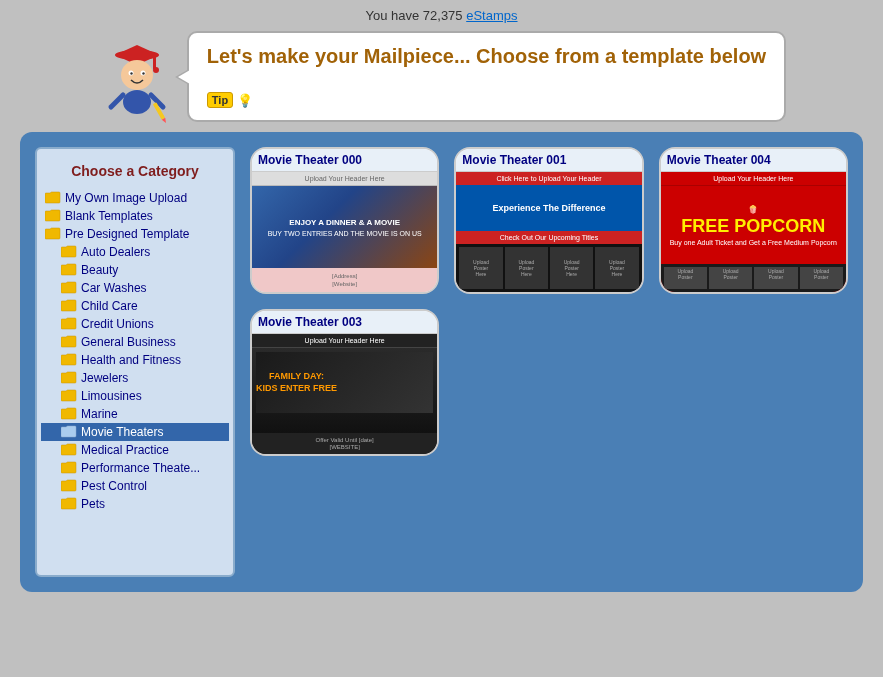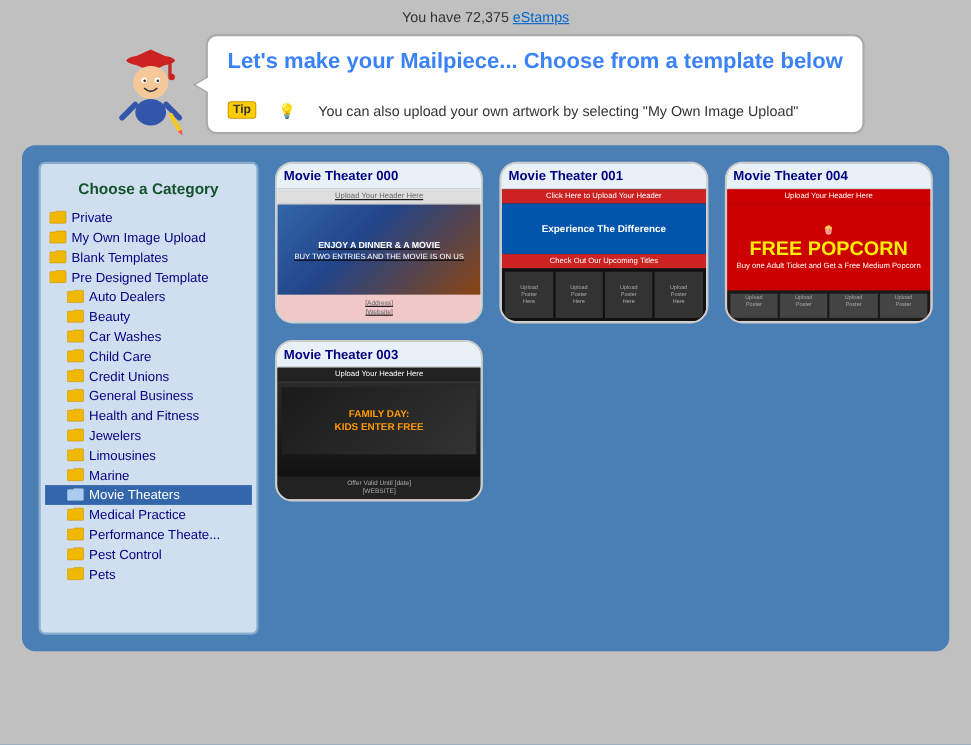--- a/index.html
+++ b/index.html
@@ -61,30 +61,30 @@
       top: 50%;
       transform: translateY(-50%);
       border-width: 7px 12px 7px 0;
       border-style: solid;
       border-color: transparent white transparent transparent;
     }
 
     .speech-main {
       font-size: 20px;
       font-weight: bold;
-      color: #3b82f6;
+      color: #a16207;
       margin-bottom: 24px;
     }
 
     .speech-tip {
       font-size: 13px;
       color: #333;
       display: flex;
       align-items: center;
-      gap: 20px;
+      gap: 4px;
     }
 
     .tip-badge {
       background: #ffcc00;
       border: 1px solid #cc9900;
       border-radius: 3px;
       padding: 1px 4px;
       font-size: 11px;
       font-weight: bold;
       color: #333;
@@ -106,21 +106,21 @@
       border-radius: 6px;
       width: 200px;
       flex-shrink: 0;
       padding: 8px 0;
     }
 
     .sidebar-title {
       text-align: center;
       font-weight: bold;
       font-size: 14px;
-      color: #14532d;
+      color: #7f1d1d;
       padding: 6px 8px 10px;
     }
 
     .tree-container {
       overflow-y: auto;
       overflow-x: auto;
       max-height: 380px;
       padding: 0 4px;
     }
 
@@ -240,37 +240,30 @@
       <rect x="60" y="65" width="4" height="18" rx="1" fill="#f5c820" transform="rotate(-30,62,74)"></rect>
       <polygon points="60,83 64,83 62,88" fill="#f55" transform="rotate(-30,62,74)"></polygon>
     </svg>
   </div>
 
   <div class="speech-bubble">
     <div class="speech-main">Let's make your Mailpiece... Choose from a template below</div>
     <div class="speech-tip">
       <span class="tip-badge">Tip</span>
       <span>💡</span>
-      <span>You can also upload your own artwork by selecting "My Own Image Upload"</span>
     </div>
   </div>
 </div>
 
 <div class="main-panel">
 
   <div class="sidebar">
     <div class="sidebar-title">Choose a Category</div>
     <div class="tree-container">
 
-    <div class="tree-item">
-          <svg width="16" height="14" viewBox="0 0 16 14" class="folder-icon">
-            <path d="M0 3 Q0 2 1 2 L5 2 L6.5 1 L14 1 Q15 1 15 2 L15 11 Q15 12 14 12 L1 12 Q0 12 0 11 Z" fill="#f0b800" stroke="#c89000" stroke-width="0.5"></path>
-          </svg>
-          <span>Private</span>
-        </div>
         <div class="tree-item">
           <svg width="16" height="14" viewBox="0 0 16 14" class="folder-icon">
             <path d="M0 3 Q0 2 1 2 L5 2 L6.5 1 L14 1 Q15 1 15 2 L15 11 Q15 12 14 12 L1 12 Q0 12 0 11 Z" fill="#f0b800" stroke="#c89000" stroke-width="0.5"></path>
           </svg>
           <span>My Own Image Upload</span>
         </div>
         <div class="tree-item">
           <svg width="16" height="14" viewBox="0 0 16 14" class="folder-icon">
             <path d="M0 3 Q0 2 1 2 L5 2 L6.5 1 L14 1 Q15 1 15 2 L15 11 Q15 12 14 12 L1 12 Q0 12 0 11 Z" fill="#f0b800" stroke="#c89000" stroke-width="0.5"></path>
           </svg>
@@ -373,21 +366,21 @@
           <span>Pets</span>
         </div>
       </div>
   </div>
 
   <div class="content-area">
 
   <div class="template-card">
         <div class="template-title">Movie Theater 000</div>
         <div class="template-preview">
-          <div class="preview-000" style="width:100%;height:100%;display:flex;flex-direction:column;text-decoration:underline;">
+          <div class="preview-000" style="width:100%;height:100%;display:flex;flex-direction:column;">
       <div class="header-bar" style="background:#ddd;text-align:center;padding:3px;font-size:7px;color:#666;border-bottom:1px solid #bbb;">Upload Your Header Here</div>
       <div style="flex:1;background:linear-gradient(135deg,#3366aa 0%,#224488 40%,#8b4513 100%);display:flex;flex-direction:column;align-items:center;justify-content:center;color:white;font-size:8px;font-weight:bold;text-align:center;padding:4px;">
         <div>ENJOY A DINNER &amp; A MOVIE</div>
         <div style="margin-top:3px;font-size:7px;font-weight:normal;">BUY TWO ENTRIES AND THE MOVIE IS ON US</div>
       </div>
       <div style="background:#f0c8c8;padding:5px;text-align:center;font-size:6px;color:#666;">
         <div style="margin-bottom:2px;">[Address]</div>
         <div>[Website]</div>
       </div>
     </div>
@@ -455,21 +448,21 @@
       </div>
     </div>
         </div>
       </div>
       <div class="template-card">
         <div class="template-title">Movie Theater 003</div>
         <div class="template-preview">
           <div style="width:100%;height:100%;background:#111;display:flex;flex-direction:column;">
       <div style="background:#222;color:white;text-align:center;padding:3px;font-size:7px;border-bottom:1px solid #444;">Upload Your Header Here</div>
       <div style="flex:1;background:linear-gradient(to bottom,#2a2a2a 0%,#111 100%);display:flex;align-items:center;justify-content:center;padding:4px;position:relative;">
-        <div style="position:absolute;left:4px;top:4px;bottom:20px;right:4px;background:linear-gradient(135deg,#1a1a1a,#333);display:flex;align-items:center;justify-content:center;text-align:center;">
+        <div style="position:absolute;left:4px;top:4px;bottom:20px;right:4px;background:linear-gradient(135deg,#1a1a1a,#333);display:flex;align-items:center;justify-content:flex-start;text-align:center;">
           <div style="color:#ff9900;font-size:9px;font-weight:bold;line-height:1.3;">FAMILY DAY:<br>KIDS ENTER FREE</div>
         </div>
       </div>
       <div style="background:#222;padding:4px;text-align:center;font-size:6px;color:#aaa;">
         <div>Offer Valid Until [date]</div>
         <div style="margin-top:1px;">[WEBSITE]</div>
       </div>
     </div>
         </div>
       </div>

